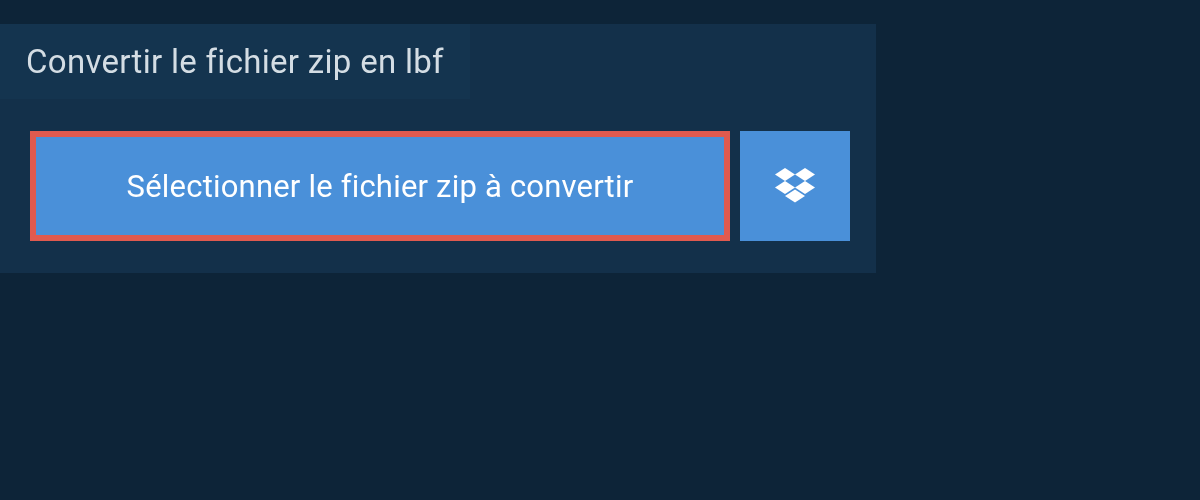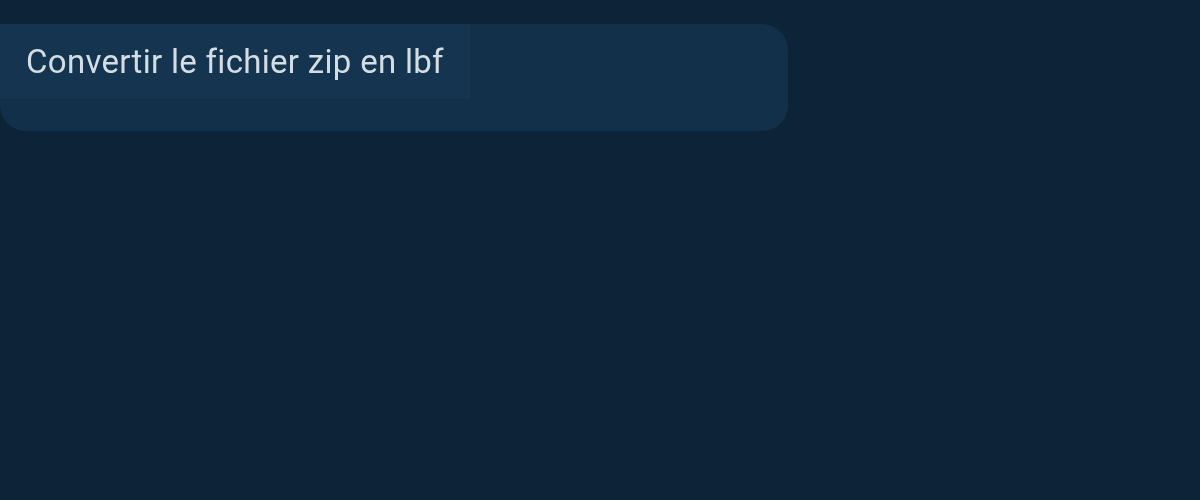--- a/index.html
+++ b/index.html
@@ -9,25 +9,24 @@
     }
     body {
       width: 1200px;
       height: 500px;
       background-color: #0d2438;
       font-family: -apple-system, BlinkMacSystemFont, "Segoe UI", Roboto, Helvetica, Arial, sans-serif;
       overflow: hidden;
     }
     .container {
       background-color: #13304a;
-      width: 788px;
+      width: 876px;
       margin-top: 24px;
       margin-left: 0;
       padding-bottom: 32px;
-      border-radius: 26px;
     }
     .title-tab {
       background-color: #14344f;
       display: inline-block;
       padding: 18px 26px;
       color: #d4dde4;
       font-size: 33px;
       font-weight: 400;
       letter-spacing: 0.3px;
     }
@@ -65,13 +64,27 @@
       width: 40px;
       height: 36px;
       fill: #ffffff;
     }
   </style>
 </head>
 <body>
 
 <div class="container">
   <div class="title-tab">Convertir le fichier zip en lbf</div>
+  <div class="button-row">
+    <div class="select-button">
+      <span>Sélectionner le fichier zip à convertir</span>
+    </div>
+    <div class="dropbox-button">
+      <svg class="dropbox-icon" viewBox="0 0 40 36">
+        <path d="M10 0 L20 6.5 L10 13 L0 6.5 Z"></path>
+        <path d="M30 0 L40 6.5 L30 13 L20 6.5 Z"></path>
+        <path d="M0 19.5 L10 13 L20 19.5 L10 26 Z"></path>
+        <path d="M20 19.5 L30 13 L40 19.5 L30 26 Z"></path>
+        <path d="M10 28 L20 21.5 L30 28 L20 34.5 Z"></path>
+      </svg>
+    </div>
+  </div>
 </div>
 
 </body></html>

